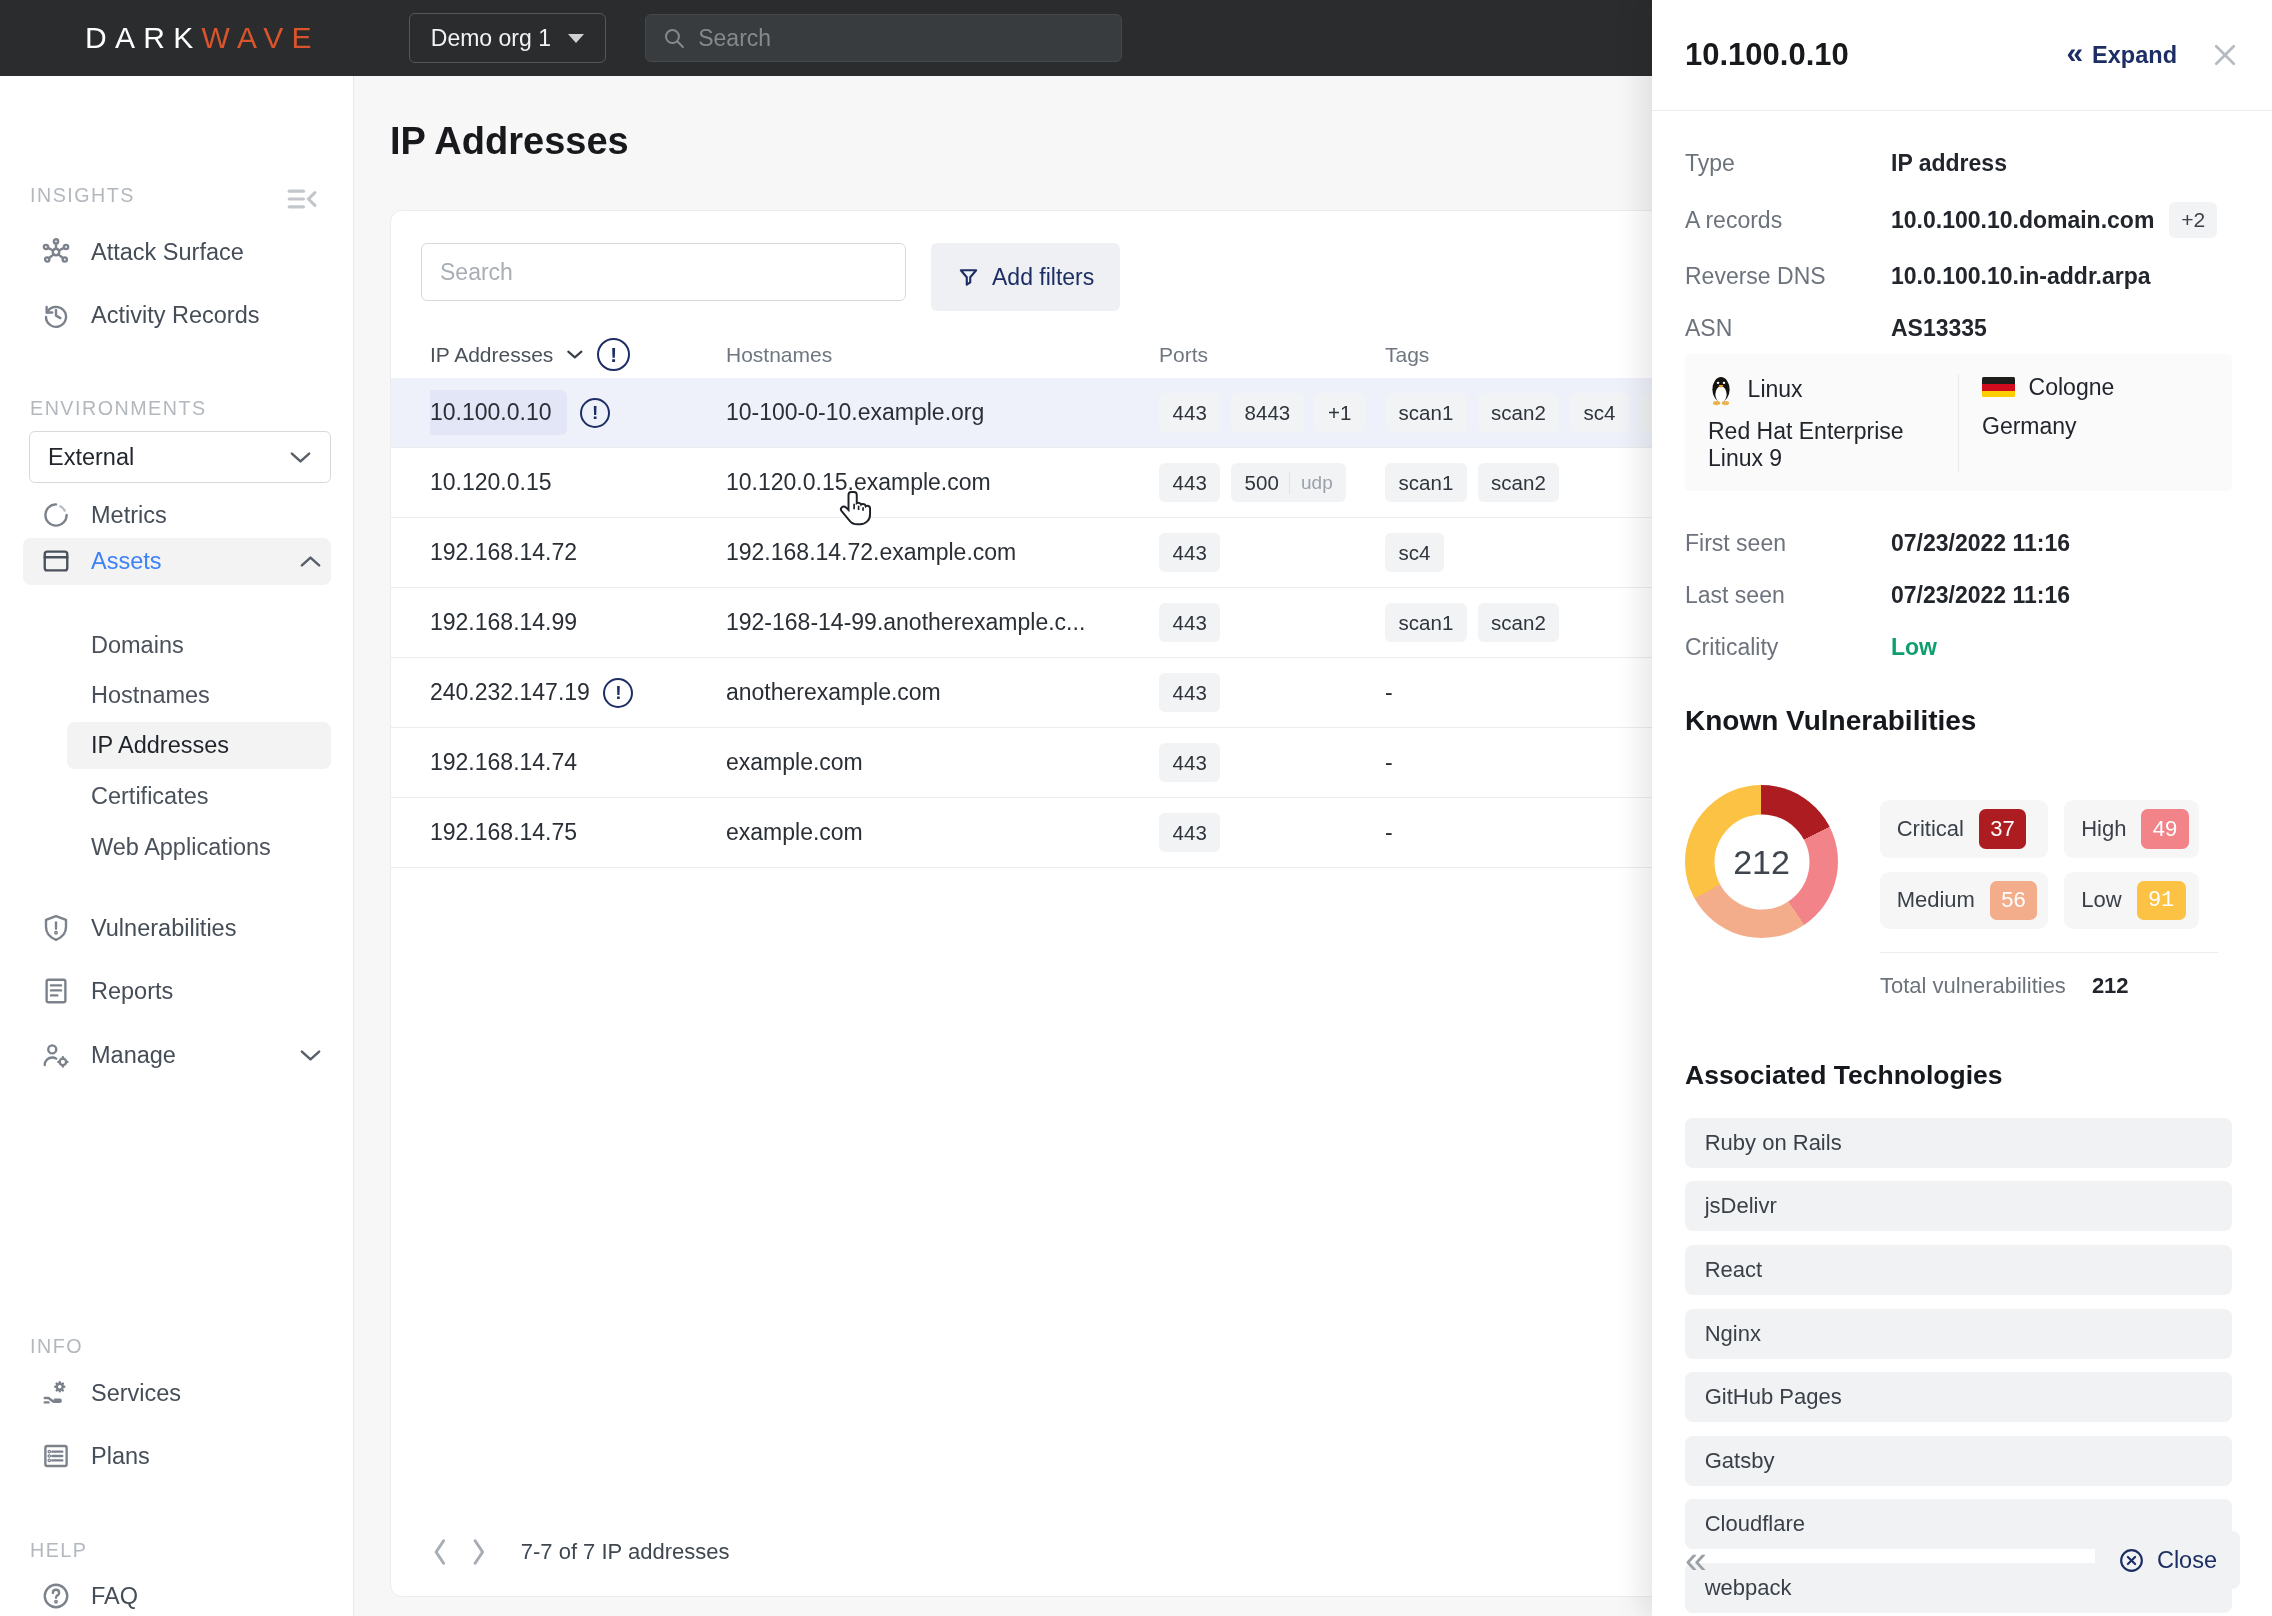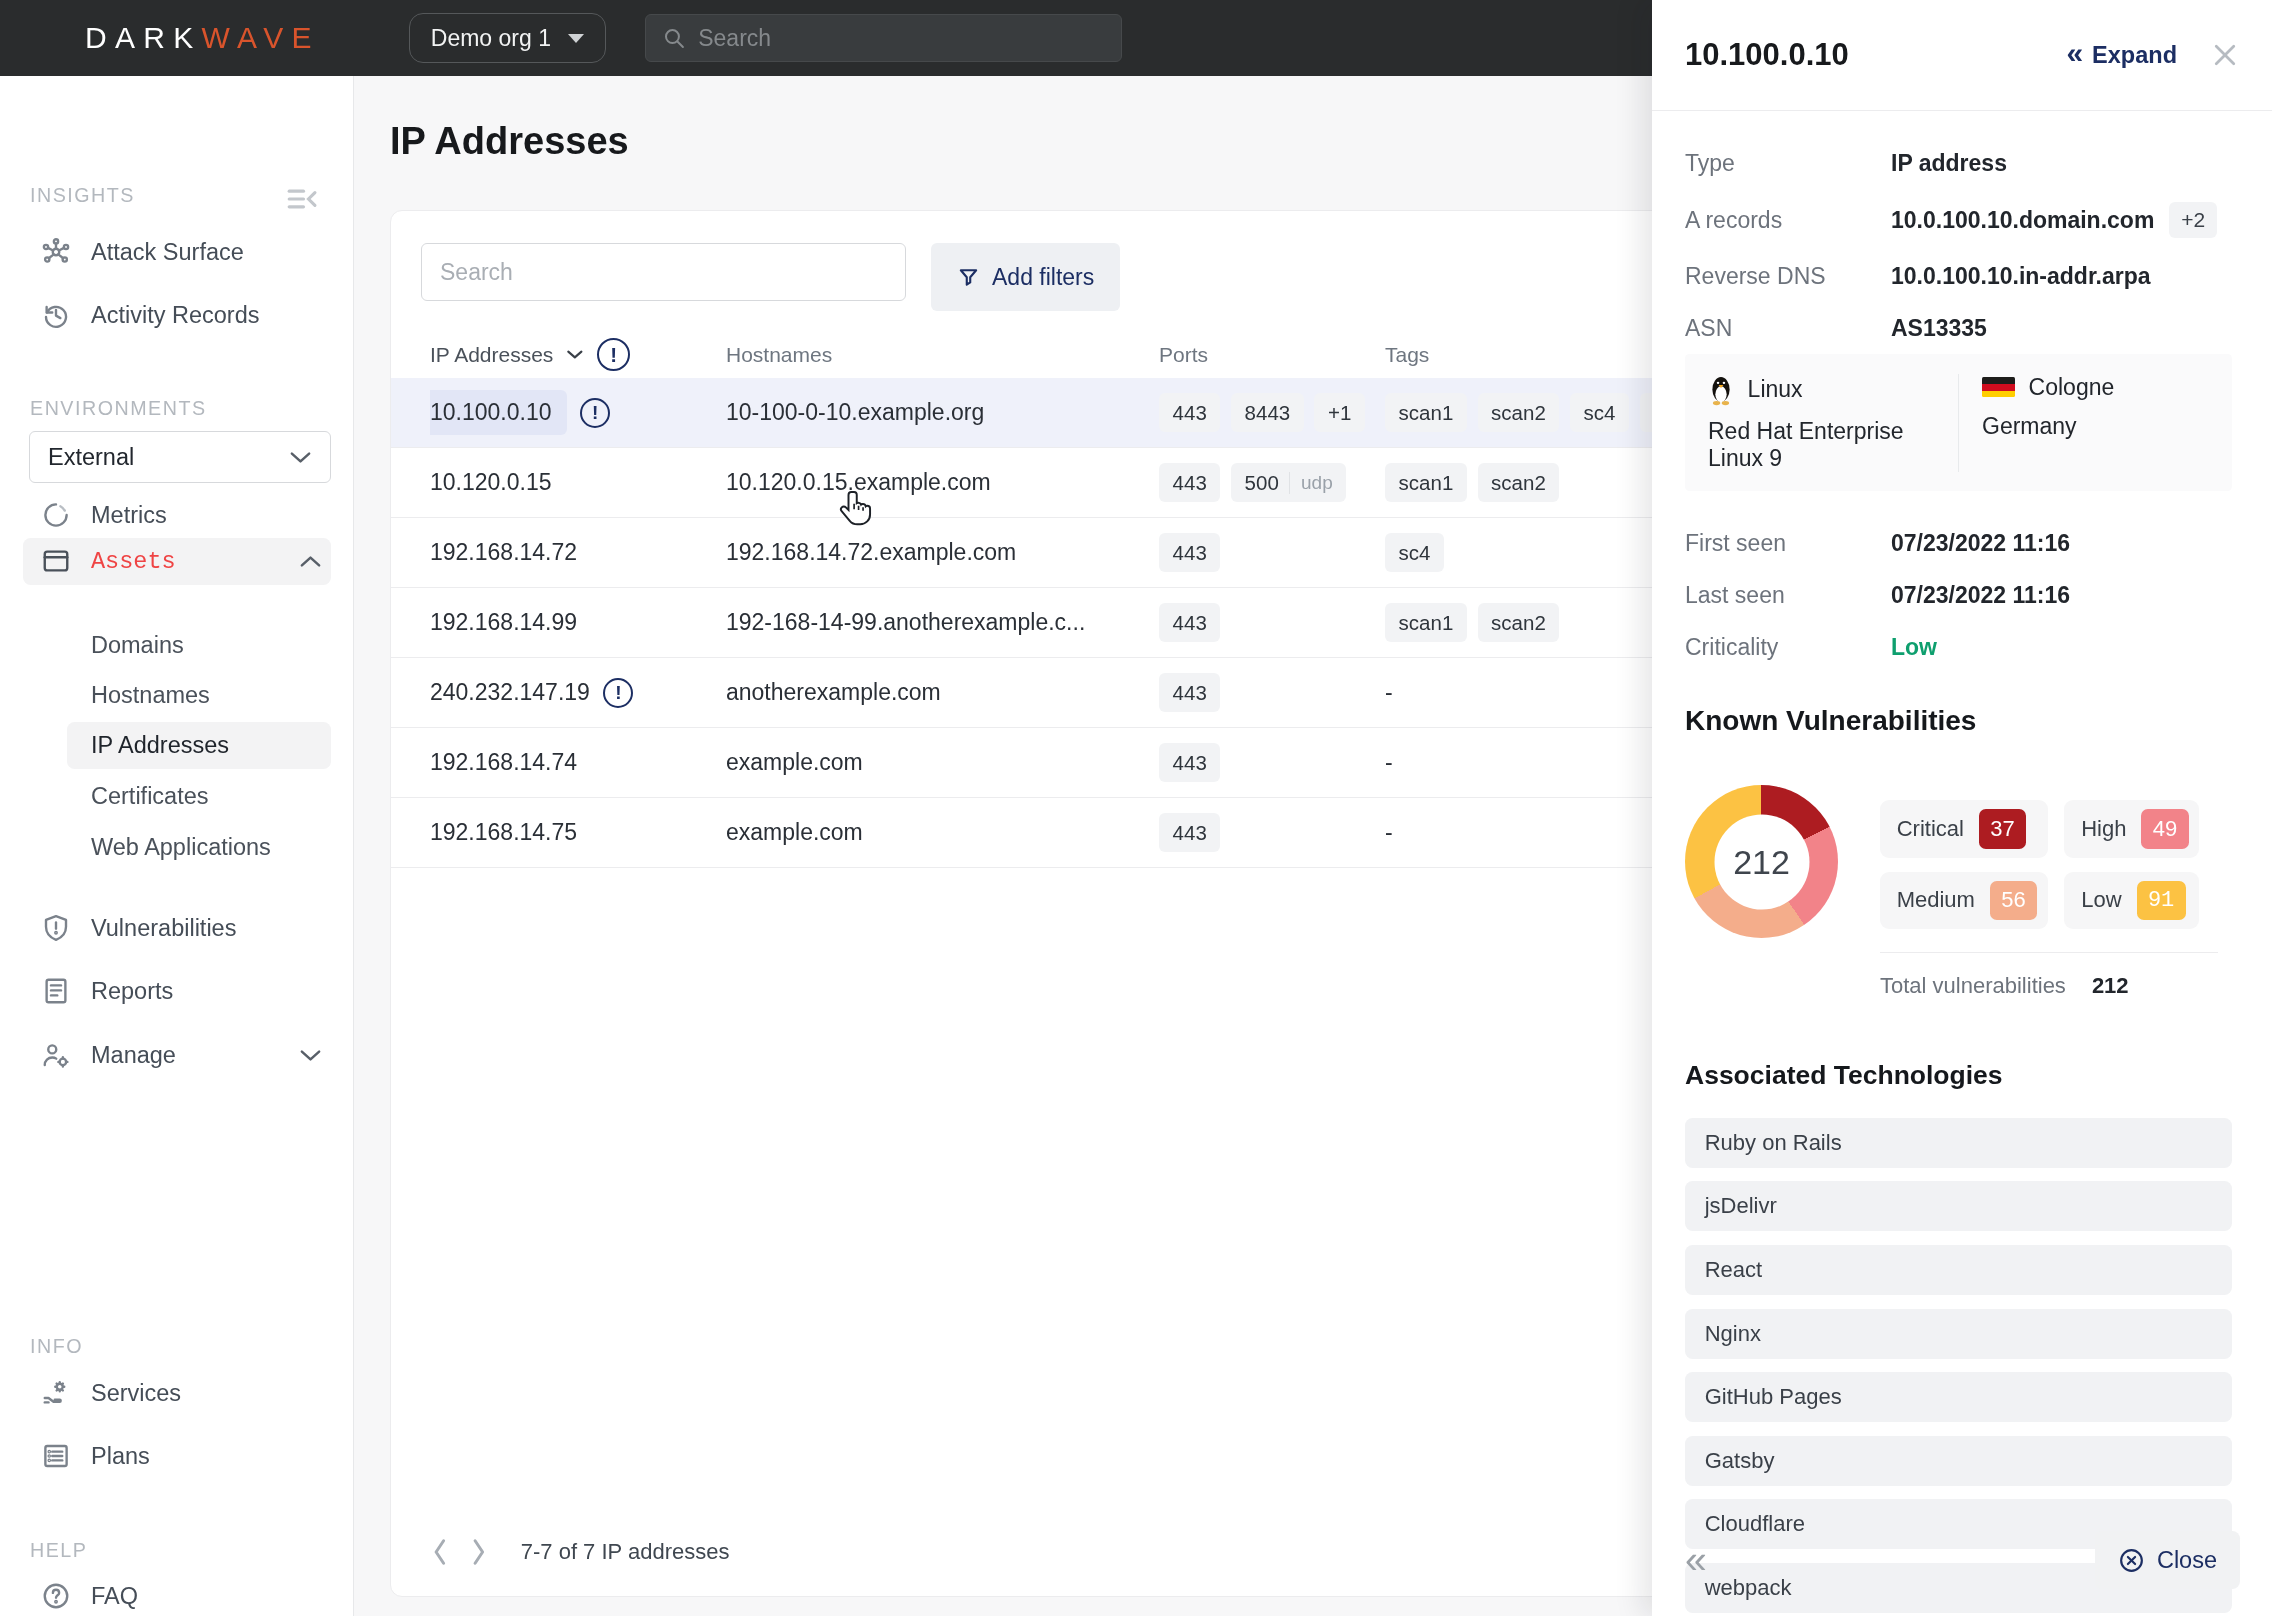--- a/index.html
+++ b/index.html
@@ -5,21 +5,21 @@
   * { margin:0; padding:0; box-sizing:border-box; }
   html,body { width:2273px; height:1616px; overflow:hidden; background:#f7f7f8;
     font-family:"Liberation Sans","DejaVu Sans",sans-serif; }
   #app { position:relative; width:2273px; height:1616px; }
 
   
   .topbar { position:absolute; left:0; top:0; width:2273px; height:76px; background:#2a2c2d; z-index:2; display:flex; align-items:center; }
   .logo { margin-left:85px; font-size:30px; font-weight:500; letter-spacing:8.3px; white-space:nowrap; }
   .logo .dark { color:#ffffff; }
   .logo .wave { color:#d9542c; }
-  .org-btn { margin-left:89px; height:50px; padding:0 21px; border:1.5px solid #55585a; border-radius:14px;
+  .org-btn { margin-left:89px; height:50px; padding:0 21px; border:1.5px solid #55585a; border-radius:6px;
     display:flex; align-items:center; gap:16.7px; color:#f2f3f3; font-size:23px; cursor:pointer; }
   .org-caret { width:0; height:0; border-left:8.3px solid transparent; border-right:8.3px solid transparent; border-top:9.9px solid #cfd2d4; }
   .top-search { margin-left:39px; width:477px; height:48px; background:#393c3e; border:0.8px solid #46494b; border-radius:6px;
     display:flex; align-items:center; padding:0 16.7px; gap:12px; }
   .top-search input { background:transparent; border:none; outline:none; color:#d6d8d9; font-size:23px; width:100%;
     font-family:"Liberation Sans","DejaVu Sans",sans-serif; }
   .top-search input::placeholder { color:#85898c; }
 
   
   .sidebar { position:absolute; left:0; top:76px; width:354px; height:1541px; background:#ffffff; border-right:0.8px solid #e7e8ea; z-index:2; }
@@ -193,21 +193,21 @@
     </div>
 
     <div class="pill-bg" style="left:23px; top:462px; width:308px; height:47px;"></div>
     <div class="side-item" style="top:461px;">
       <span class="ic">
         <svg class="icon" width="30" height="30" viewBox="0 0 24 24" style="stroke:#4a515a;">
             <rect x="3" y="4.5" width="18" height="15" rx="2"></rect>
             <line x1="3" y1="9" x2="21" y2="9"></line>
           </svg>
       </span>
-      <span class="lbl" style="color:#ef4444;font-family:Liberation Mono, monospace;">Assets</span>
+      <span class="lbl" style="color:#3b82f6;">Assets</span>
       <svg class="chev" style="position:absolute; right:32px;" width="23" height="15" viewBox="0 0 24 14">
           <polyline points="3,11 12,3 21,11"></polyline>
         </svg>
     </div>
 
     <div class="side-sub" style="top:546px;">
         <span class="lbl">Domains</span>
       </div>
     <div class="side-sub" style="top:596px;">
         <span class="lbl">Hostnames</span>

